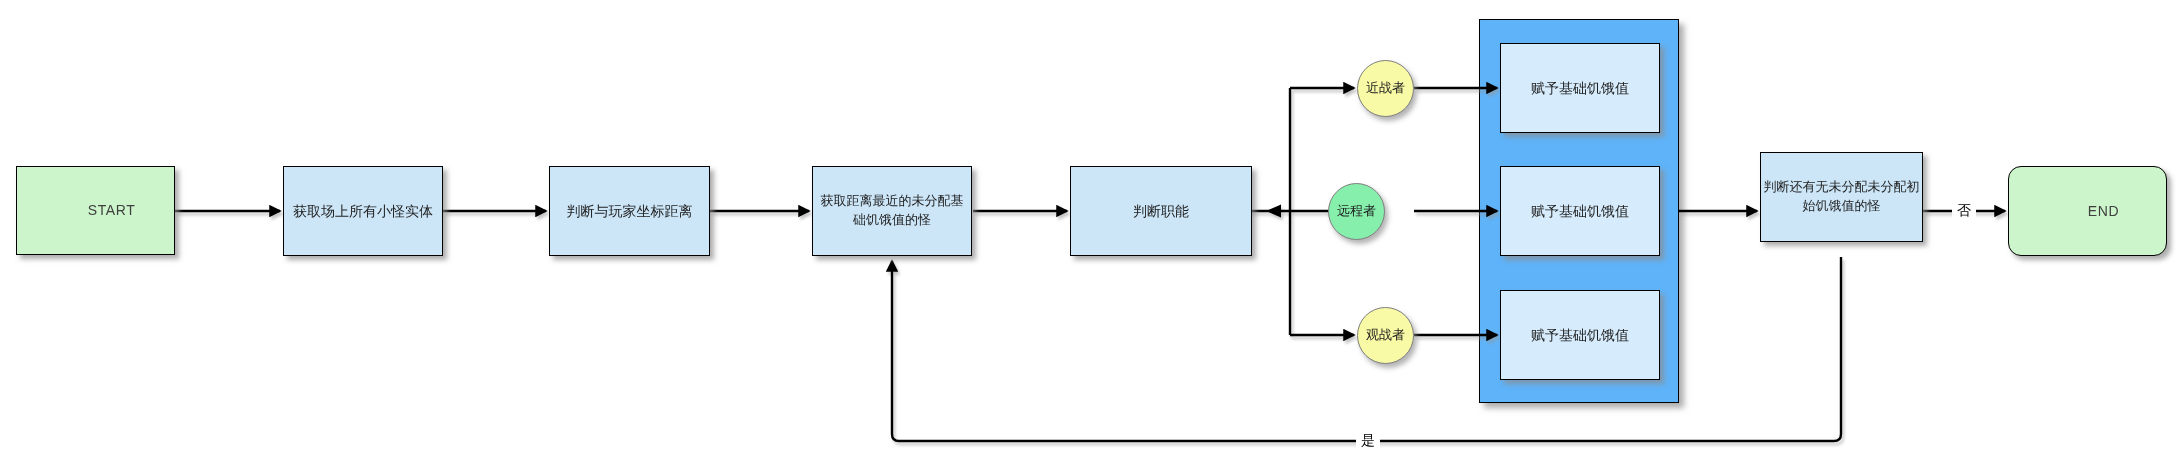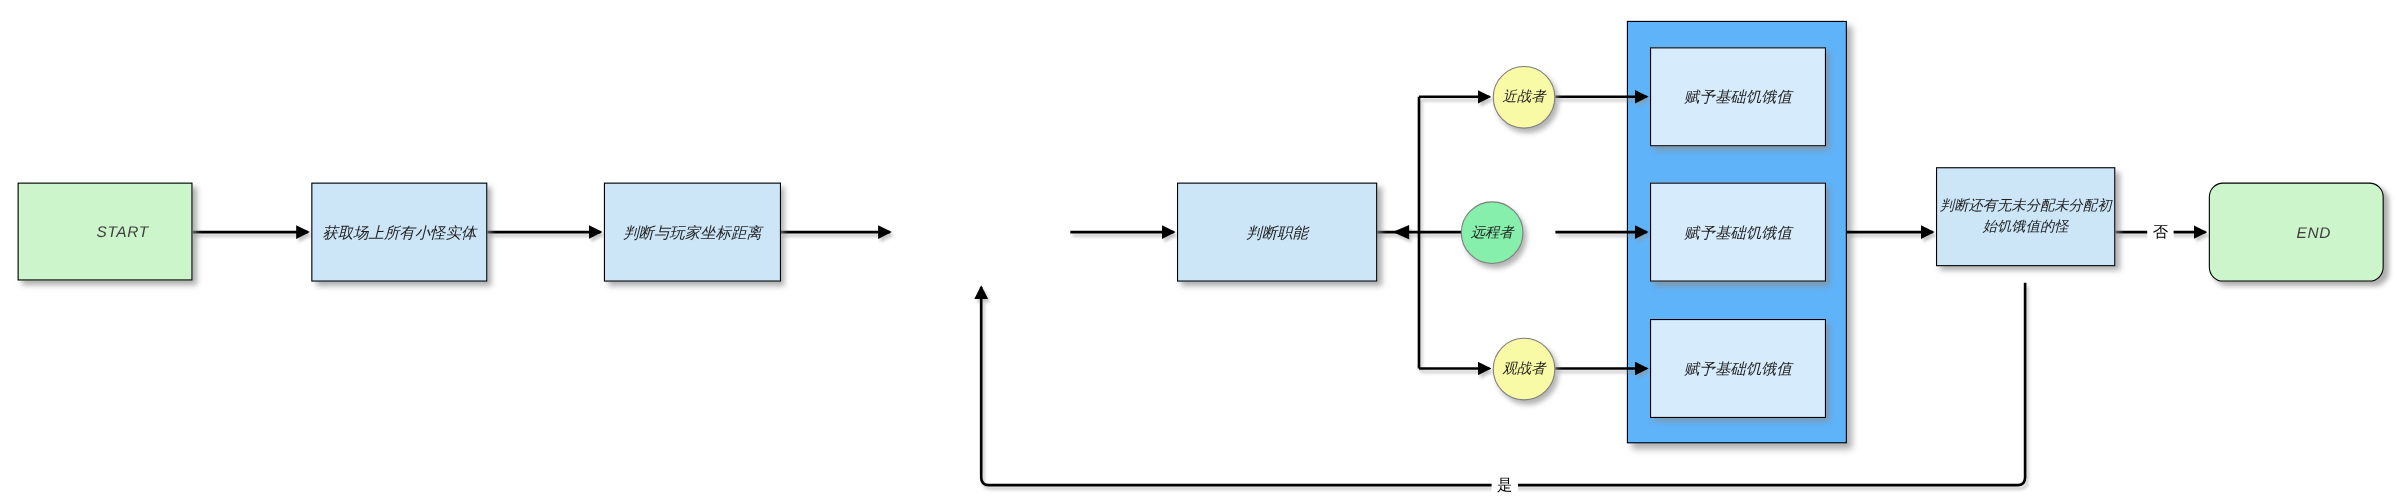--- a/index.html
+++ b/index.html
@@ -7,21 +7,21 @@
   .canvas{position:relative;width:2179px;height:455px;background:#ffffff;overflow:hidden;}
 
   svg.connectors{position:absolute;left:0;top:0;z-index:2;
     filter:drop-shadow(2.5px 3px 1.5px rgba(150,150,150,.55));}
   path.conn{fill:none;stroke:#000;stroke-width:2.4;stroke-linejoin:round;}
   .arrowfill{fill:#000;}
 
   .node{position:absolute;box-sizing:border-box;border:1px solid #000;
     display:flex;align-items:center;justify-content:center;text-align:center;
     font-size:14px;color:#1f1f1f;line-height:1.45;z-index:3;
-    box-shadow:4px 4px 5px rgba(140,140,140,.7);font-style:italic;}
+    box-shadow:4px 4px 5px rgba(140,140,140,.7);}
   .terminal{color:#3f3f3f;letter-spacing:.6px;font-size:14px;padding-left:32px;}
   .small{font-size:13px;padding:0 2px;}
   .circle{border-radius:50%;border:1px solid #7f7f7f;font-size:13px;
     box-shadow:3px 4px 5px rgba(140,140,140,.65);}
   .container-box{position:absolute;box-sizing:border-box;border:1px solid #000;z-index:1;
     box-shadow:5px 5px 6px rgba(140,140,140,.7);}
   .edge-label{position:absolute;transform:translate(-50%,-50%);background:#ffffff;
     padding:0 5px;font-size:14px;color:#000;z-index:4;}
 </style>
 </head>
@@ -63,20 +63,23 @@
   </div>
 
   <div class="node" style="left: 549px; top: 166px; width: 161px; height: 90px; background-color: rgb(204, 230, 248);">
     <span>判断与玩家坐标距离</span>
   </div>
 
   <div class="node" style="left: 283px; top: 166px; width: 160px; height: 90px; background-color: rgb(204, 230, 248);">
     <span>获取场上所有小怪实体</span>
   </div>
 
+  <div class="node small" style="left: 812px; top: 166px; width: 160px; height: 90px; background-color: rgb(204, 230, 248);">
+    <span>获取距离最近的未分配基础饥饿值的怪</span>
+  </div>
 
   <div class="node" style="left: 1070px; top: 166px; width: 182px; height: 90px; background-color: rgb(204, 230, 248);">
     <span>判断职能</span>
   </div>
 
   <div class="node circle" style="left: 1357px; top: 60px; width: 57px; height: 57px; background-color: rgb(249, 250, 165);">
     <span>近战者</span>
   </div>
 
   <div class="node circle" style="left: 1328px; top: 183px; width: 57px; height: 57px; background-color: #86efac;">

